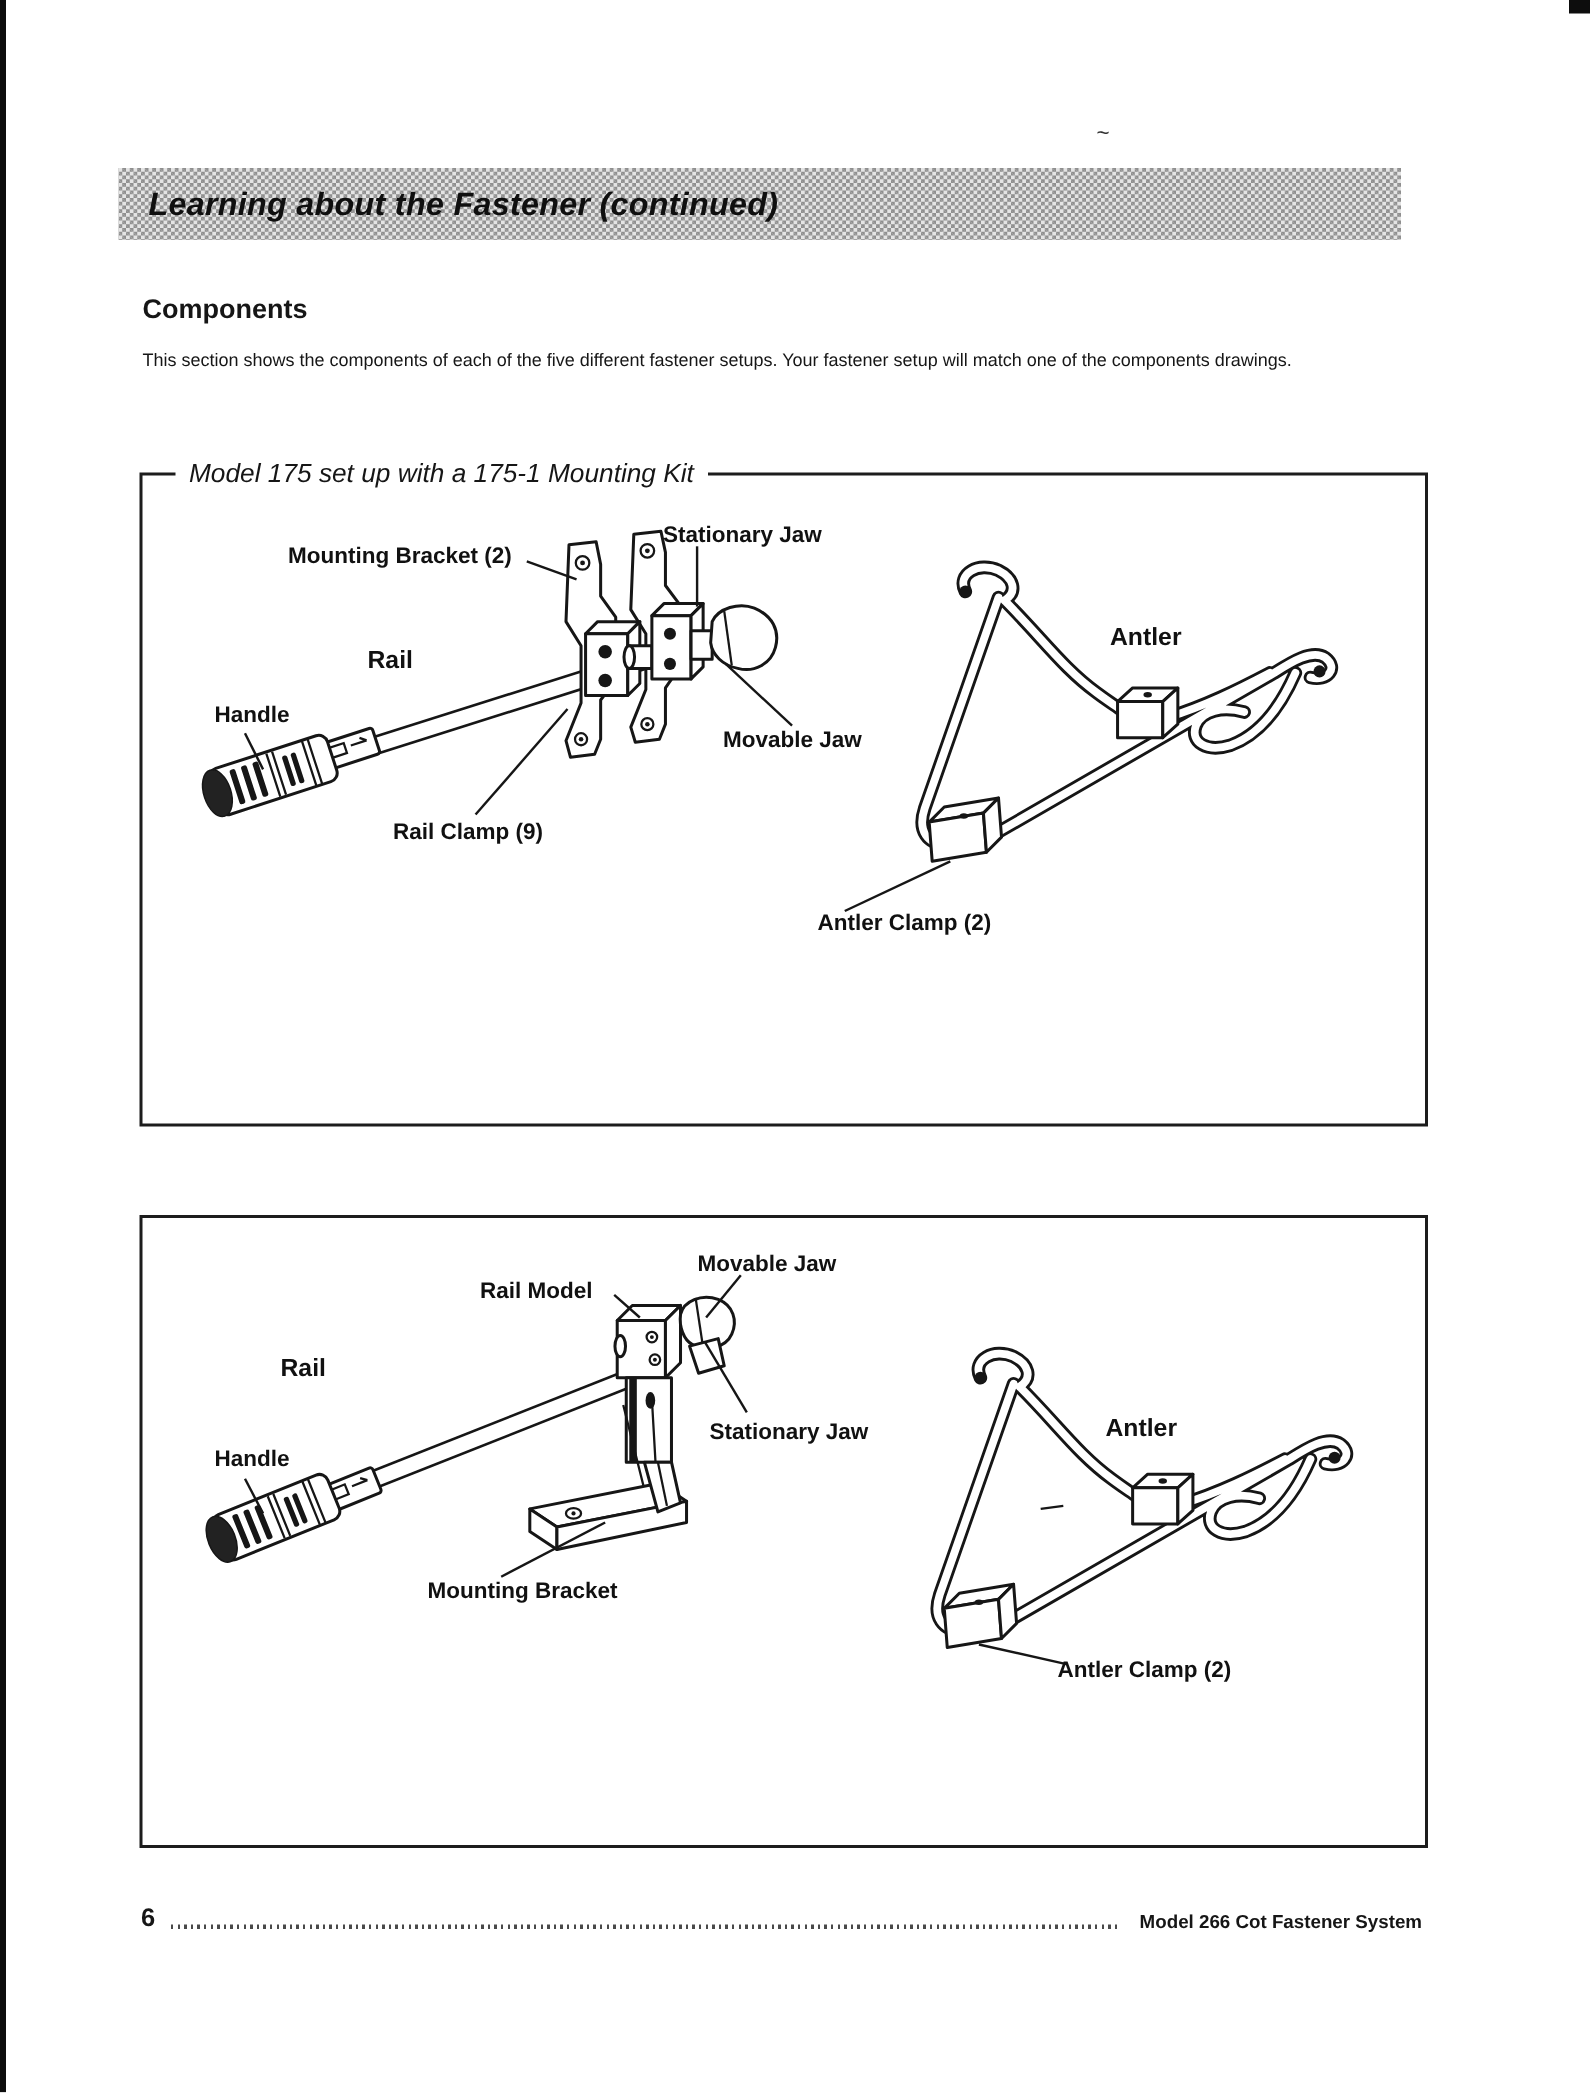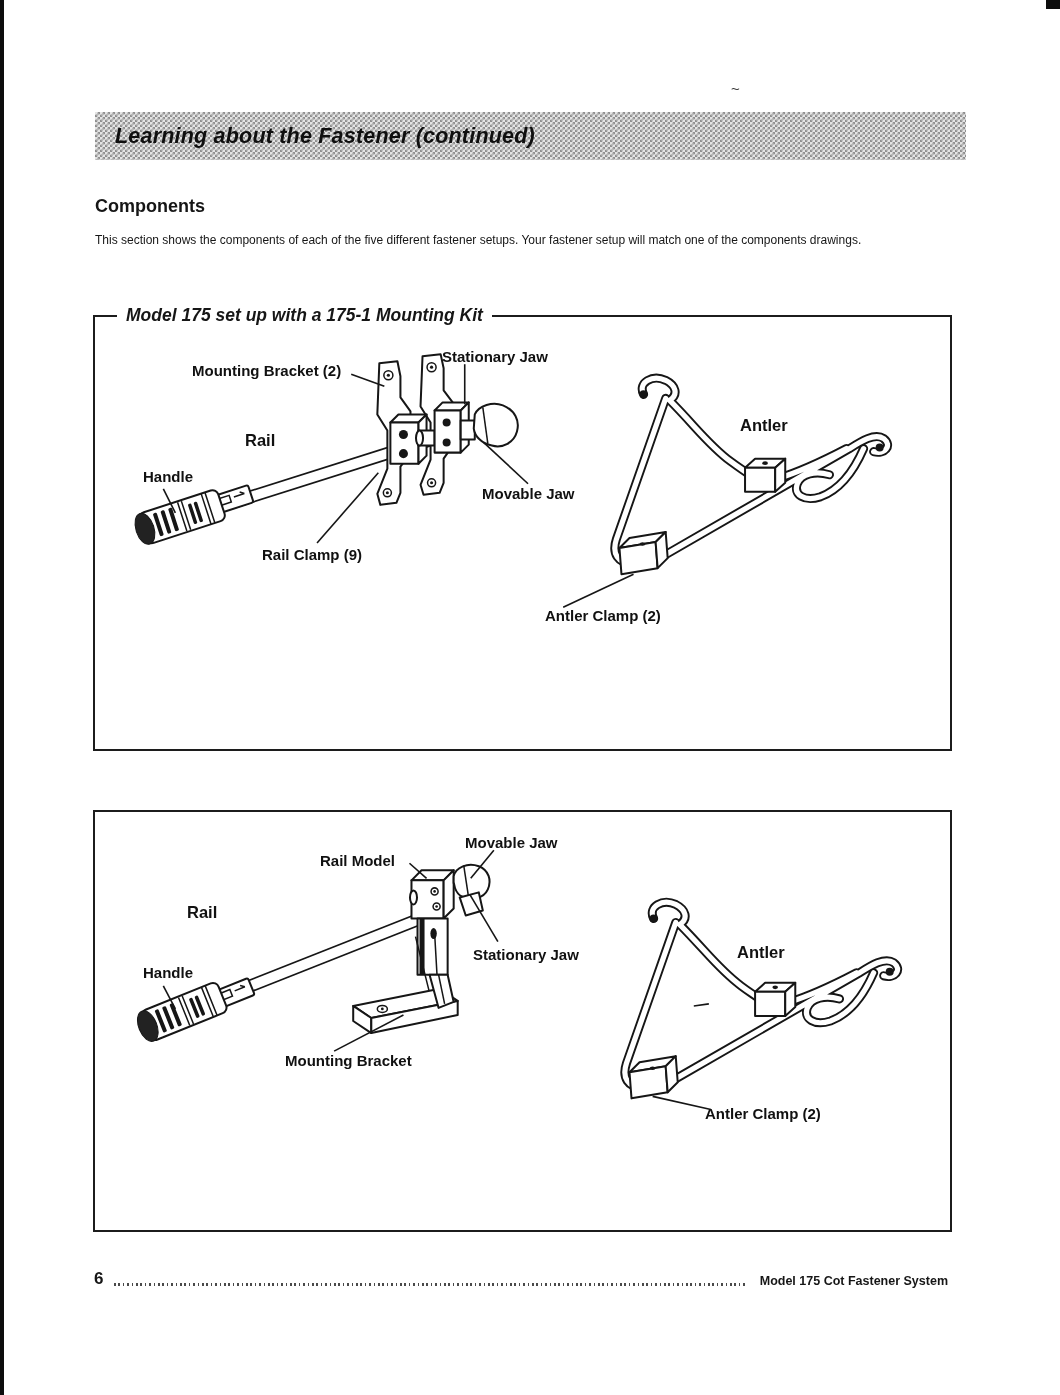--- a/index.html
+++ b/index.html
@@ -2,36 +2,36 @@
 <html><head>
 <meta charset="utf-8">
 <style>
   html,body{margin:0;padding:0;background:#fff;}
   .page{position:relative;width:1060px;height:1395px;background:#fff;overflow:hidden;
         font-family:"Liberation Sans",sans-serif;color:#161616;}
   .scan-edge-left{position:absolute;left:0;top:0;width:4px;height:1395px;background:#0d0d0d;}
   .scan-mark-tr{position:absolute;right:0;top:0;width:14px;height:9px;background:#0d0d0d;}
   .artifact-tilde{position:absolute;left:731px;top:80px;font-size:15px;color:#333;}
 
-  .banner{position:absolute;left:95px;top:112px;width:855px;height:48px;
+  .banner{position:absolute;left:79px;top:112px;width:855px;height:48px;
     background-image:
       linear-gradient(45deg,#8f8f8f 25%,transparent 25%,transparent 75%,#8f8f8f 75%),
       linear-gradient(45deg,#8f8f8f 25%,#e4e4e4 25%,#e4e4e4 75%,#8f8f8f 75%);
-    background-size:5px 5px;background-position:0 0,2.5px 2.5px;padding-left:16px;}
+    background-size:5px 5px;background-position:0 0,2.5px 2.5px;}
   .banner-title{position:absolute;left:20px;top:0;line-height:48px;
     font-style:italic;font-weight:700;font-size:21.5px;color:#0f0f0f;letter-spacing:.2px;}
 
   .section-heading{position:absolute;left:95px;top:196px;font-size:18px;font-weight:700;}
   .intro{position:absolute;left:95px;top:229px;width:878px;font-size:12px;line-height:22px;}
 
   .figure-box{position:absolute;left:93px;width:855px;border:2px solid #1c1c1c;background:#fff;}
   .figure-box.fb1{top:315px;height:432px;}
   .figure-box.fb2{top:810px;height:418px;}
   .fig-title{position:absolute;top:-12px;left:22px;background:#fff;padding:0 9px;
-    font-style:italic;font-weight:700;font-size:17.5px;white-space:nowrap;}
+    font-style:italic;font-weight:400;font-size:17.5px;white-space:nowrap;}
   .fig-svg{position:absolute;left:0;top:0;width:100%;height:100%;}
 
   .label{position:absolute;font-size:15px;font-weight:600;white-space:nowrap;color:#111;}
   .label.strong{font-size:16.5px;font-weight:700;}
 
   
   .tO{stroke:#161616;stroke-width:9;fill:none;stroke-linecap:round;stroke-linejoin:round;}
   .tI{stroke:#fff;stroke-width:5.2;fill:none;stroke-linecap:round;stroke-linejoin:round;}
   .railO{stroke:#161616;stroke-width:13;fill:none;}
   .railI{stroke:#fff;stroke-width:9.5;fill:none;}
@@ -223,14 +223,14 @@
     <div class="label strong" style="left:92px;top:91px">Rail</div>
     <div class="label" style="left:48px;top:152px">Handle</div>
     <div class="label" style="left:378px;top:134px">Stationary Jaw</div>
     <div class="label" style="left:190px;top:240px">Mounting Bracket</div>
     <div class="label strong" style="left:642px;top:131px">Antler</div>
     <div class="label" style="left:610px;top:293px">Antler Clamp (2)</div>
   </div>
 
   <div class="footer-ref">6</div>
   <div class="footer-dots"></div>
-  <div class="footer-title">Model 175 Cot Fastener System</div>
+  <div class="footer-title">Model 266 Cot Fastener System</div>
 </div>
 
 </body></html>

